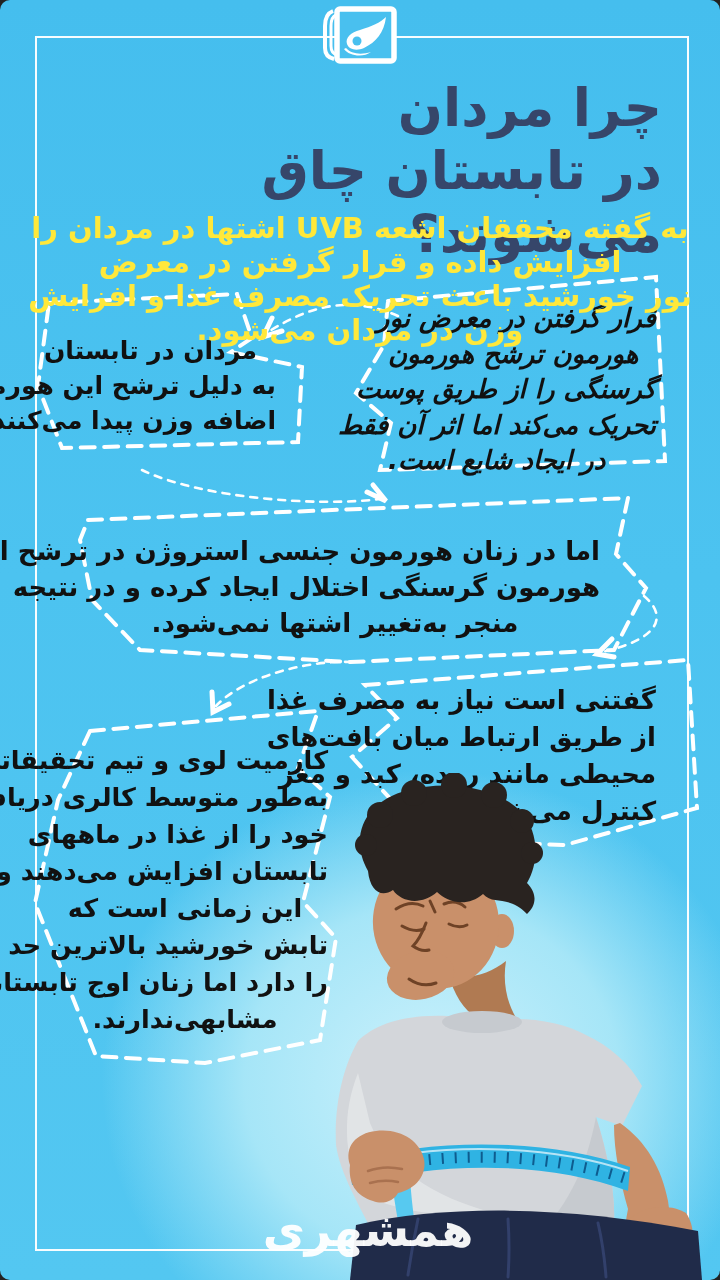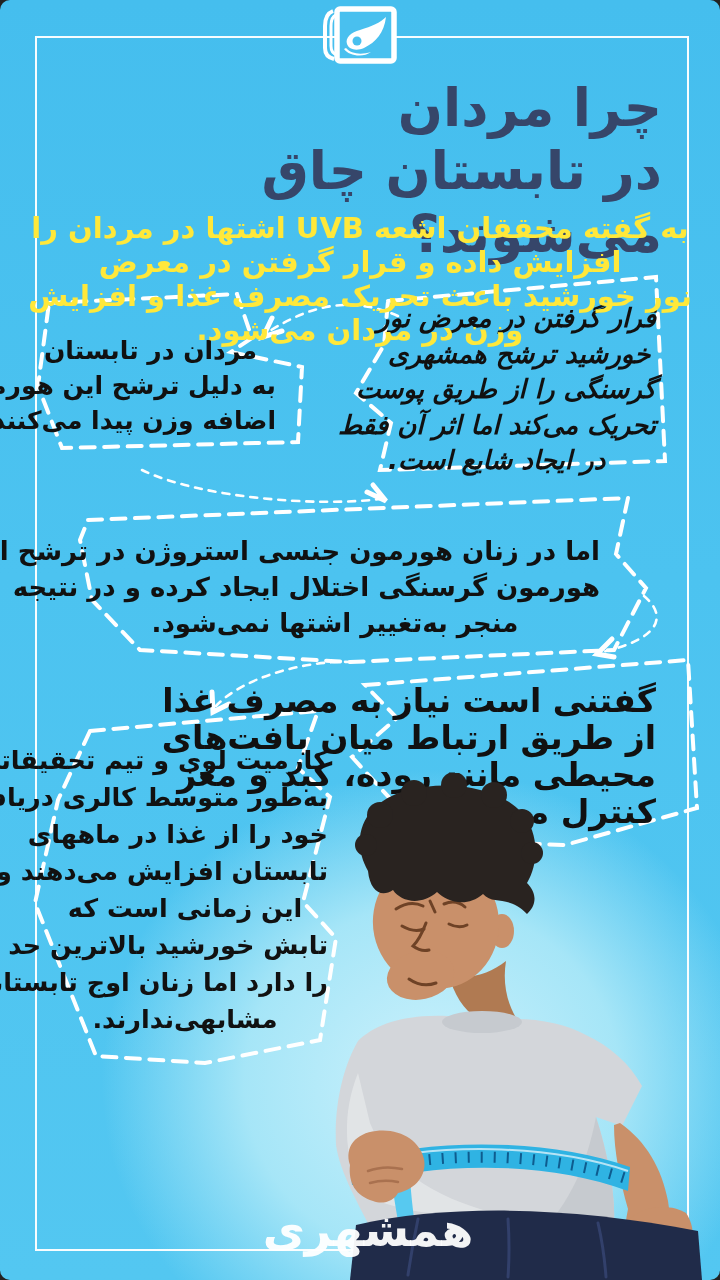--- a/index.html
+++ b/index.html
@@ -43,21 +43,21 @@
     fill:none;stroke:#fff;stroke-width:5;stroke-linejoin:miter;stroke-linecap:round;
   }
   .btext{
     position:absolute;z-index:4;direction:rtl;color:#111;
     font-weight:700;
   }
   .btext div{white-space:nowrap;}
   .bt-1{left:388px;top:301px;width:268px;text-align:left;font-size:26px;line-height:35.5px;font-style:italic;}
   .bt-2{left:44px;top:333px;width:232px;text-align:left;font-size:25px;line-height:35px;}
   .bt-3{left:70px;top:533px;width:530px;text-align:center;font-size:26px;line-height:36px;}
-  .bt-4{left:398px;top:682px;width:258px;text-align:right;font-size:33px;line-height:37px;}
+  .bt-4{left:398px;top:682px;width:258px;text-align:right;font-size:26px;line-height:37px;}
   .bt-5{left:42px;top:742px;width:286px;text-align:center;font-size:25.5px;line-height:37px;}
   .man{position:absolute;left:298px;top:773px;width:422px;height:507px;z-index:7;}
   .wordmark{
     position:absolute;left:248px;top:1203px;width:240px;z-index:8;
     direction:rtl;text-align:center;color:rgba(255,255,255,.95);
     font-size:46px;font-weight:800;letter-spacing:-2px;
   }
 </style>
 </head>
 <body>
@@ -101,21 +101,21 @@
 
     <path class="arrow" d="M 644 596 C 670 618 656 640 602 652"></path>
     <path class="arrowhead" d="M 612 639 L 597 654 L 614 657"></path>
 
     <path class="arrow" d="M 352 662 C 300 660 240 680 216 706"></path>
     <path class="arrowhead" d="M 212 692 L 213 712 L 229 704"></path>
   </svg>
 
   <div class="btext bt-1">
     <div>قرار گرفتن در معرض نور</div>
-    <div>خورشید ترشح همشهری</div>
+    <div>هورمون ترشح هورمون</div>
     <div>گرسنگی را از طریق پوست</div>
     <div>تحریک می‌کند اما اثر آن فقط</div>
     <div>در ایجاد شایع است.</div>
   </div>
 
   <div class="btext bt-2">
     <div>مردان در تابستان</div>
     <div>به دلیل ترشح این هورمون</div>
     <div>اضافه وزن پیدا می‌کنند.</div>
   </div>

